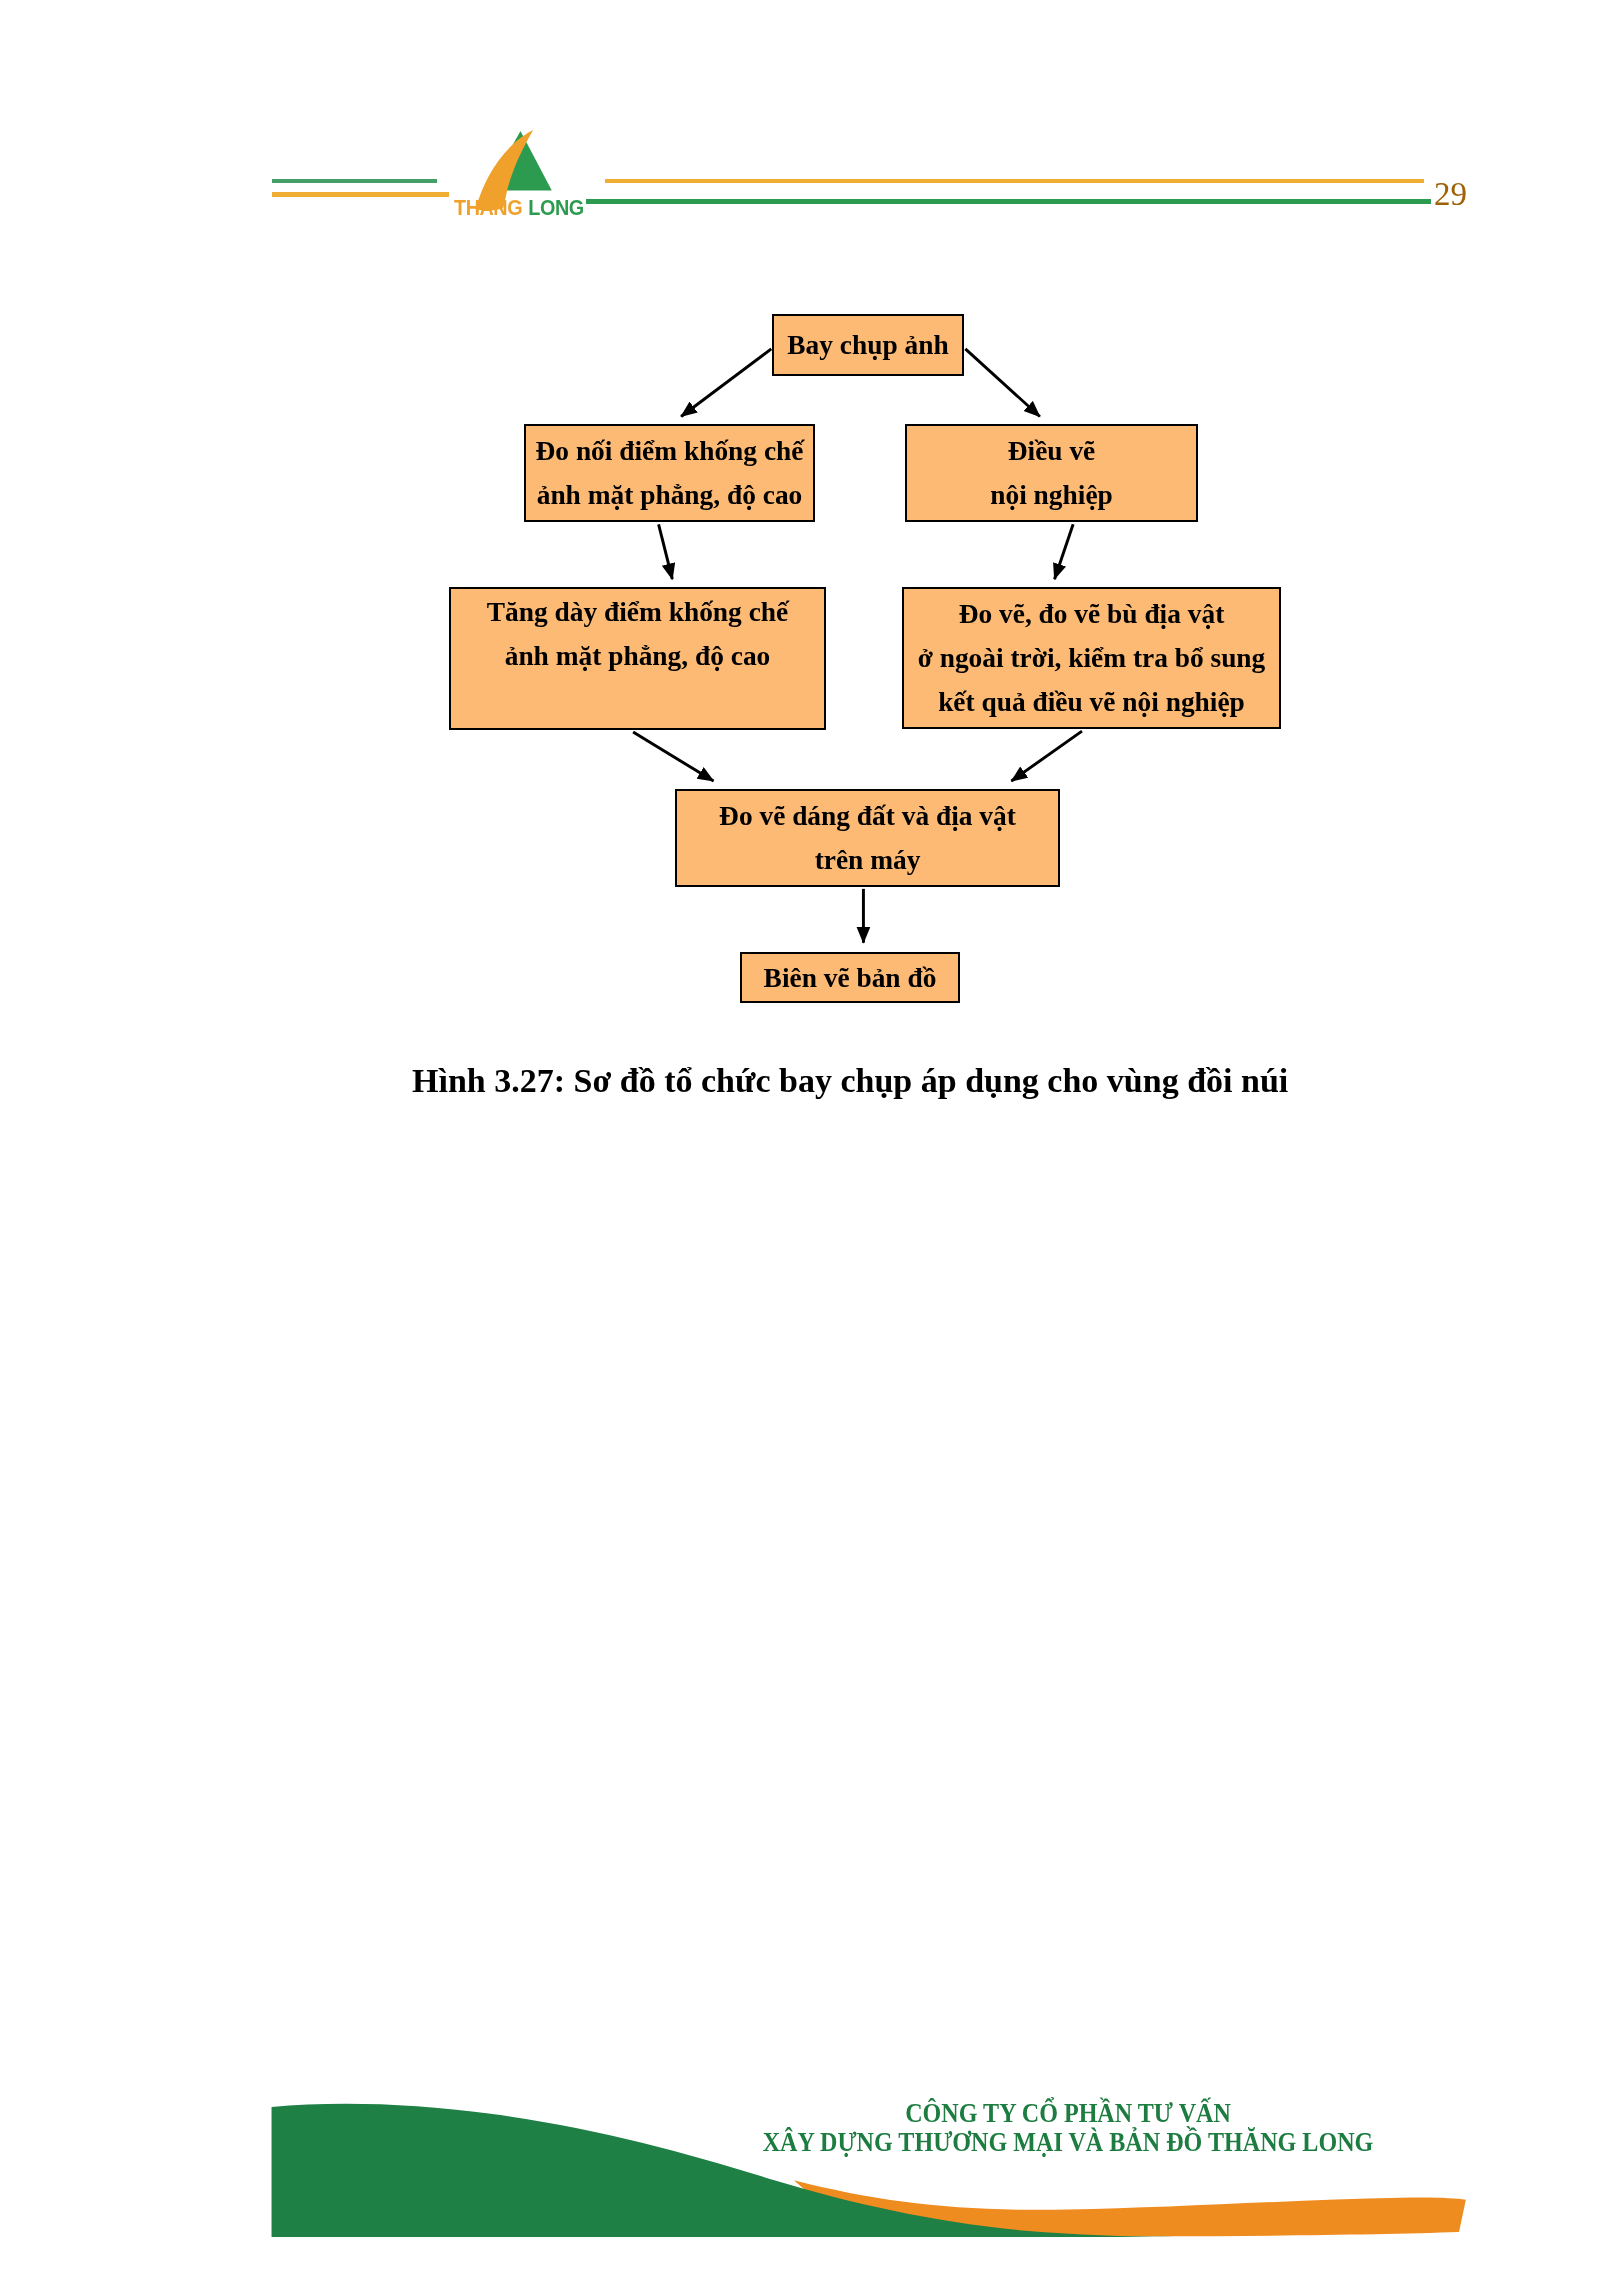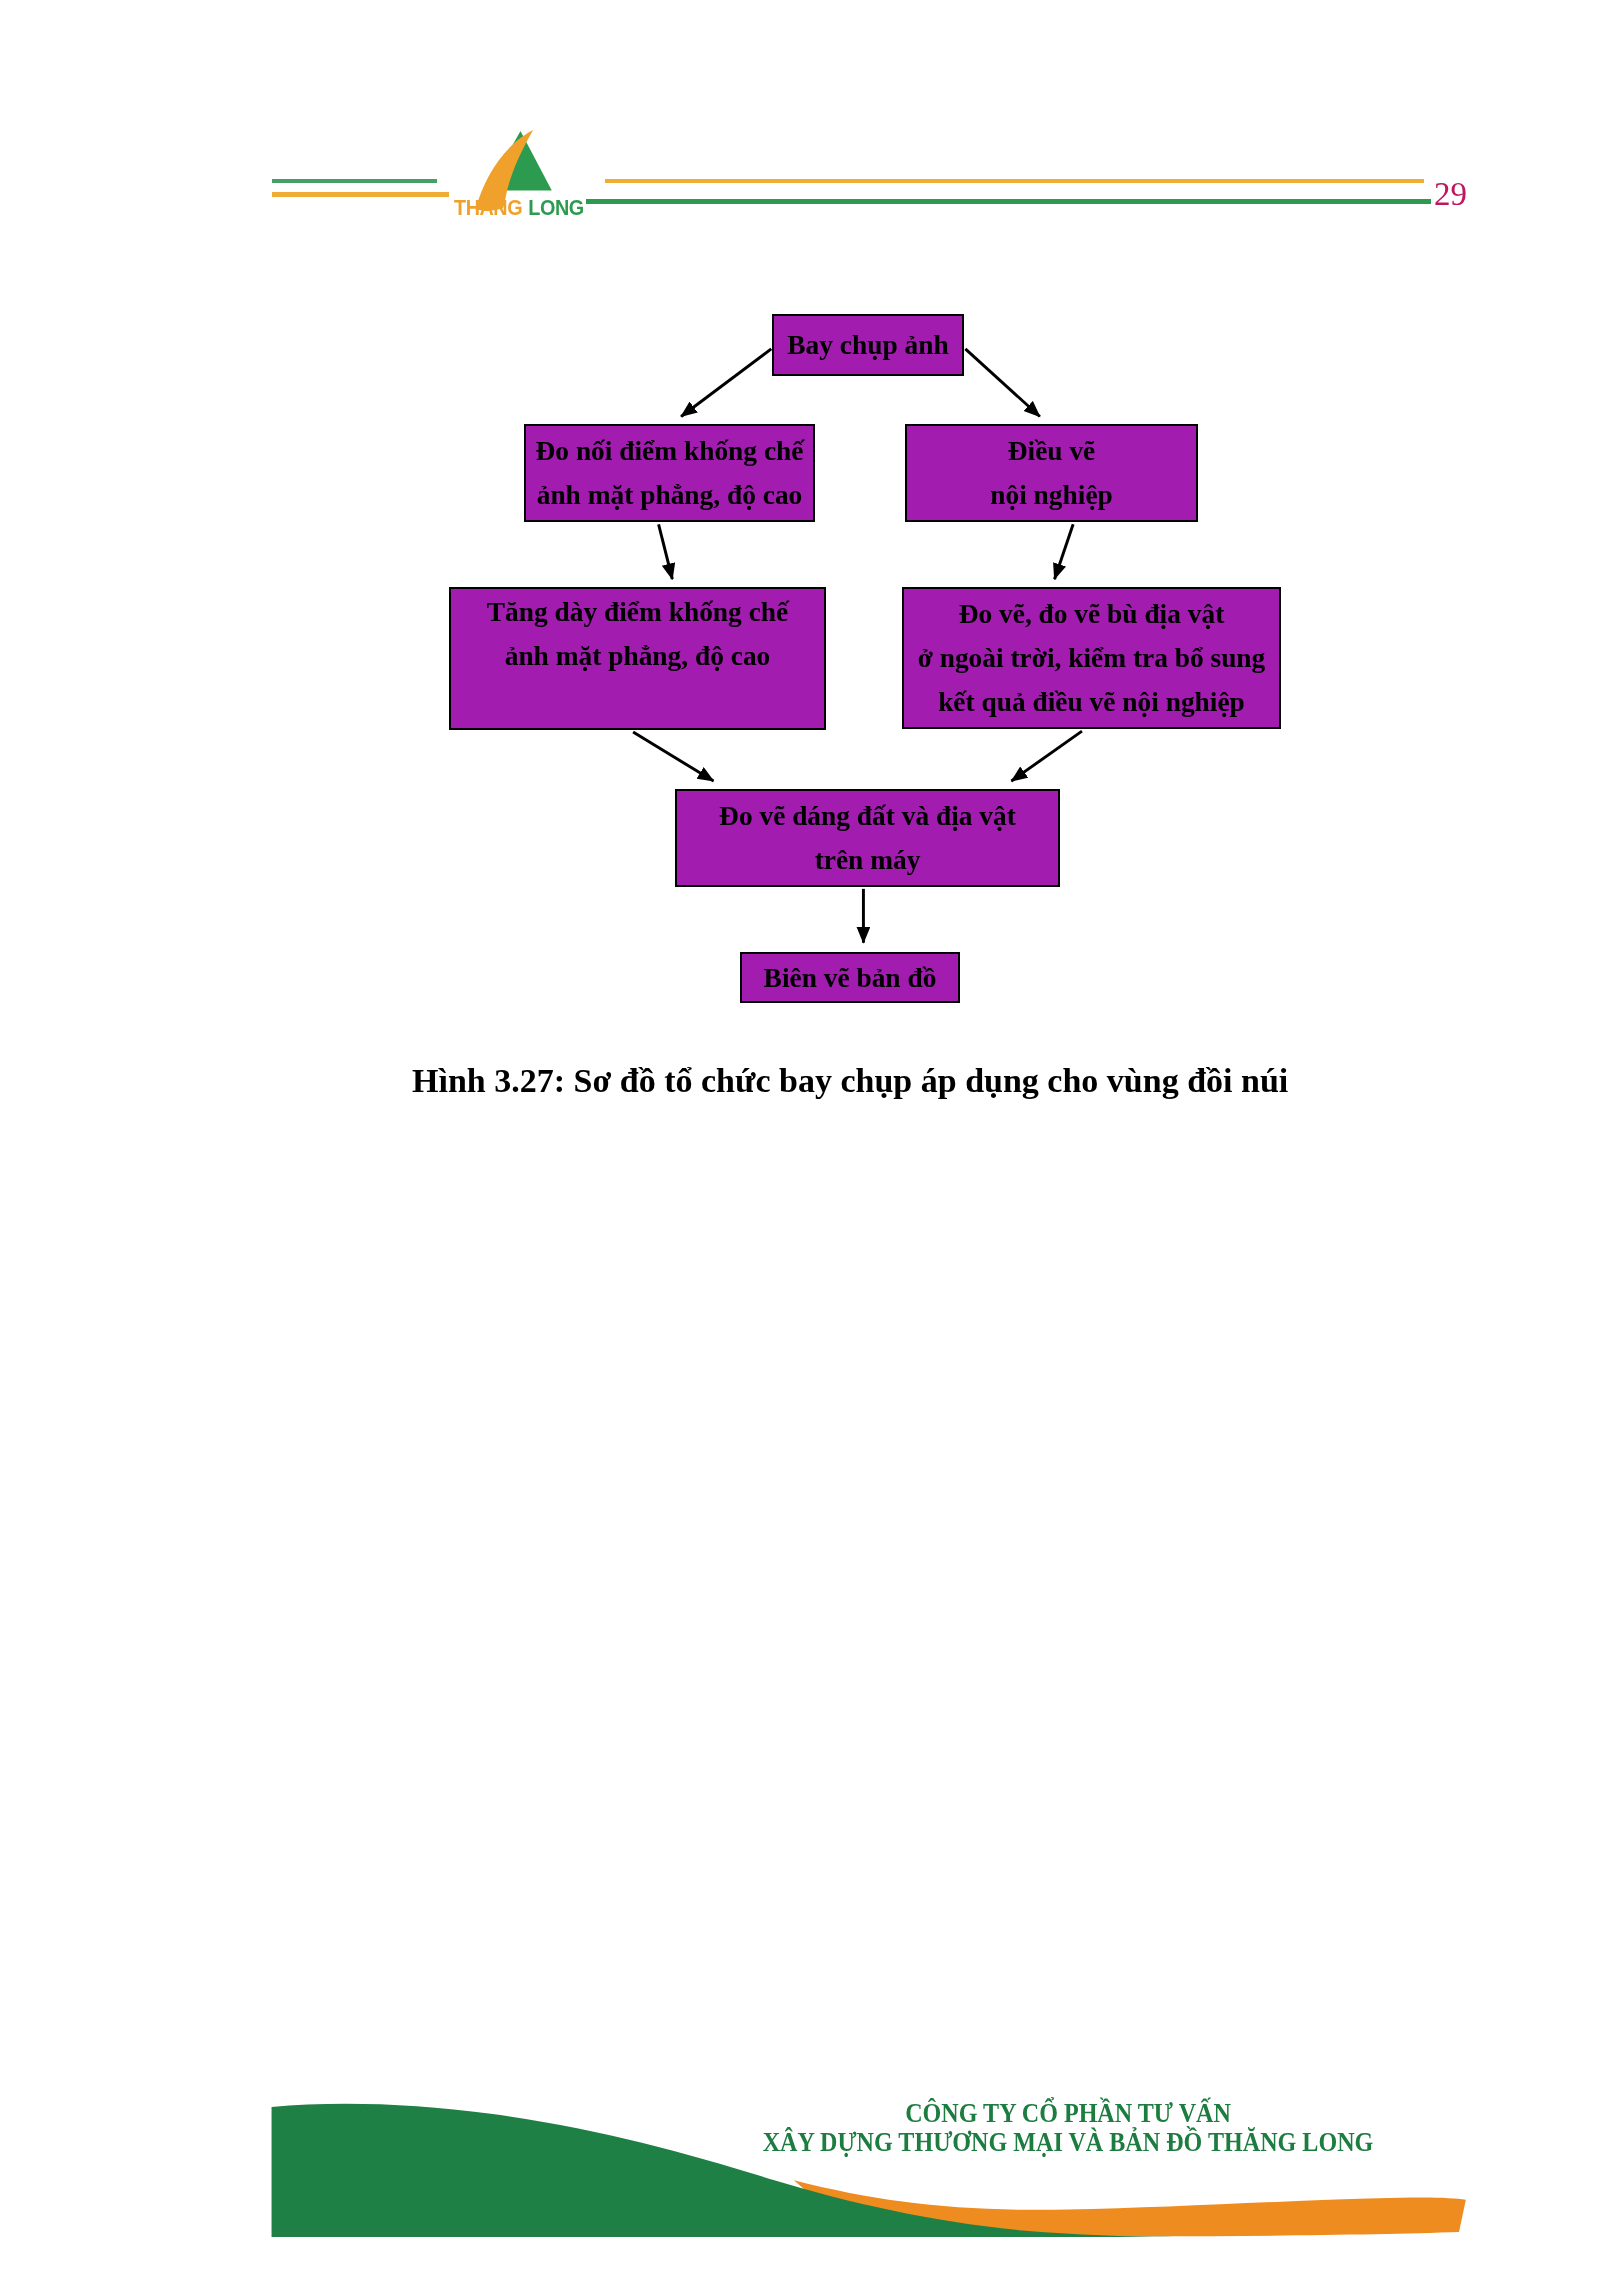--- a/index.html
+++ b/index.html
@@ -7,35 +7,35 @@
     position:relative;width:1621px;height:2282px;background:#ffffff;
     overflow:hidden;font-family:"Liberation Serif",serif;
   }
   
   .rule{position:absolute;}
   .rule-left-green  {left:272px;top:179px;width:165px;height:3.9px;background:#44a066;}
   .rule-left-orange {left:272px;top:192px;width:177px;height:4.9px;background:#efae33;}
   .rule-right-orange{left:605px;top:179px;width:819px;height:3.9px;background:#efae33;}
   .rule-right-green {left:586px;top:199px;width:845px;height:4.9px;background:#2d9b4f;}
   .page-number{
-    position:absolute;left:1434px;top:176px;font-size:33px;color:#be185d;
+    position:absolute;left:1434px;top:176px;font-size:33px;color:#a16207;
     font-family:"Liberation Serif",serif;
   }
   .logo-art{position:absolute;left:451px;top:125px;}
   .logo-word{
     position:absolute;left:454px;top:195px;white-space:nowrap;
     font-family:"Liberation Sans",sans-serif;font-weight:bold;font-size:22.5px;
     letter-spacing:-0.5px;transform:scaleX(0.88);transform-origin:left top;
   }
   .logo-word .w1{color:#f0a12c;}
   .logo-word .w2{color:#2d9b4f;margin-left:6.9px;}
   
   .flow-arrows{position:absolute;left:0;top:0;width:1621px;height:1078px;}
   .node{
-    position:absolute;box-sizing:border-box;border:2.9px solid #000;background:#a21caf;
+    position:absolute;box-sizing:border-box;border:2.9px solid #000;background:#fdba74;
     display:flex;flex-direction:column;justify-content:center;align-items:center;
     font-weight:bold;font-size:27.4px;line-height:44px;color:#000;text-align:left;
     font-family:"Liberation Serif",serif;white-space:nowrap;
   }
   .node .ln{display:block;}
   .node-1{left:772px;top:314px;width:192px;height:62px;border-width:2px;}
   .node-2{left:524px;top:424px;width:291px;height:98px;}
   .node-3{left:905px;top:424px;width:293px;height:98px;}
   .node-4{left:449px;top:587px;width:377px;height:143px;justify-content:flex-start;padding-top:1px;}
   .node-5{left:902px;top:587px;width:379px;height:142px;}

